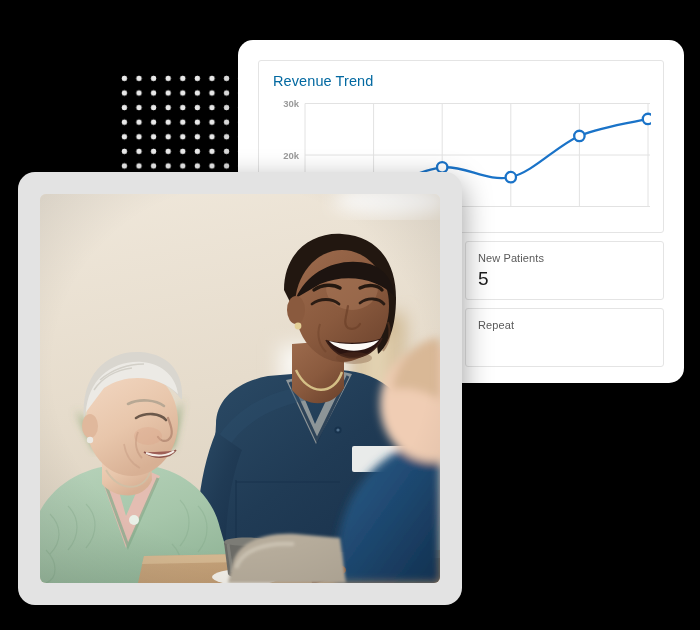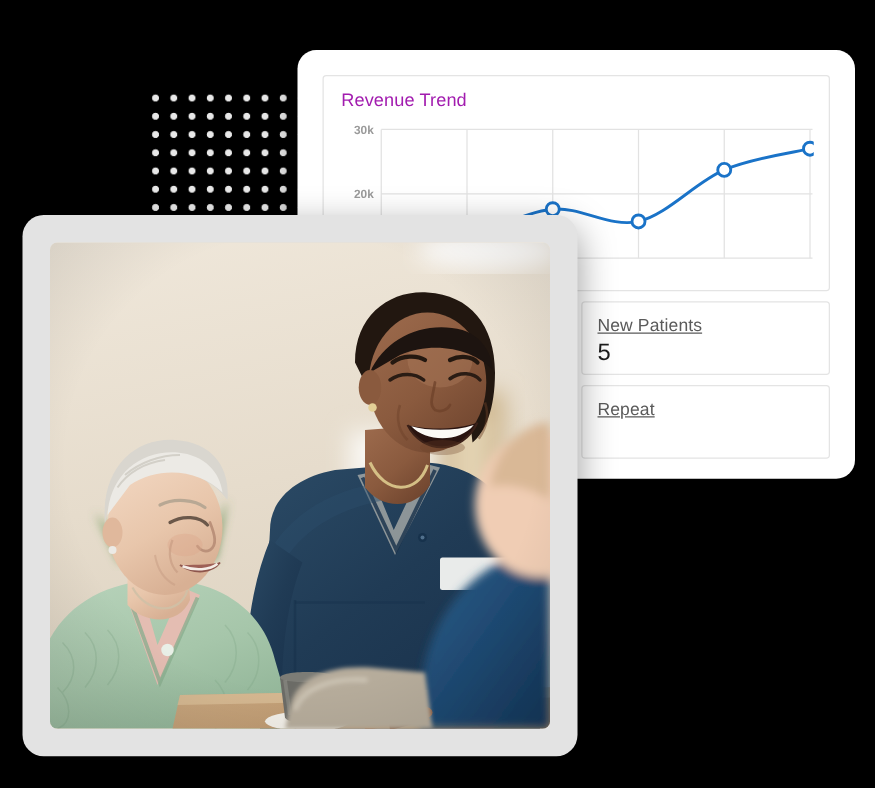--- a/index.html
+++ b/index.html
@@ -53,21 +53,21 @@
   
   .chart-panel {
     position: relative;
     width: 406px;
     height: 173px;
     padding: 12px 14px 10px 14px;
   }
 
   .chart-title {
     font-size: 14.5px;
-    color: #a21caf;
+    color: #0369a1;
     letter-spacing: 0.1px;
     margin-bottom: 8px;
   }
 
   .chart-body {
     position: relative;
     width: 378px;
     height: 122px;
     font-weight: bold;
   }
@@ -81,25 +81,24 @@
     grid-template-rows: 59px 59px;
     gap: 8px;
     margin-top: 8px;
   }
 
   .stat-card {
     padding: 9px 12px 0 12px;
   }
 
   .stat-label {
-    font-size: 14px;
+    font-size: 11px;
     color: #5a5a5a;
     letter-spacing: 0.1px;
     line-height: 1.3;
-    text-decoration: underline;
   }
 
   .stat-value {
     font-size: 19px;
     color: #1d1d1d;
     letter-spacing: -0.2px;
     line-height: 1.45;
   }
 
   

